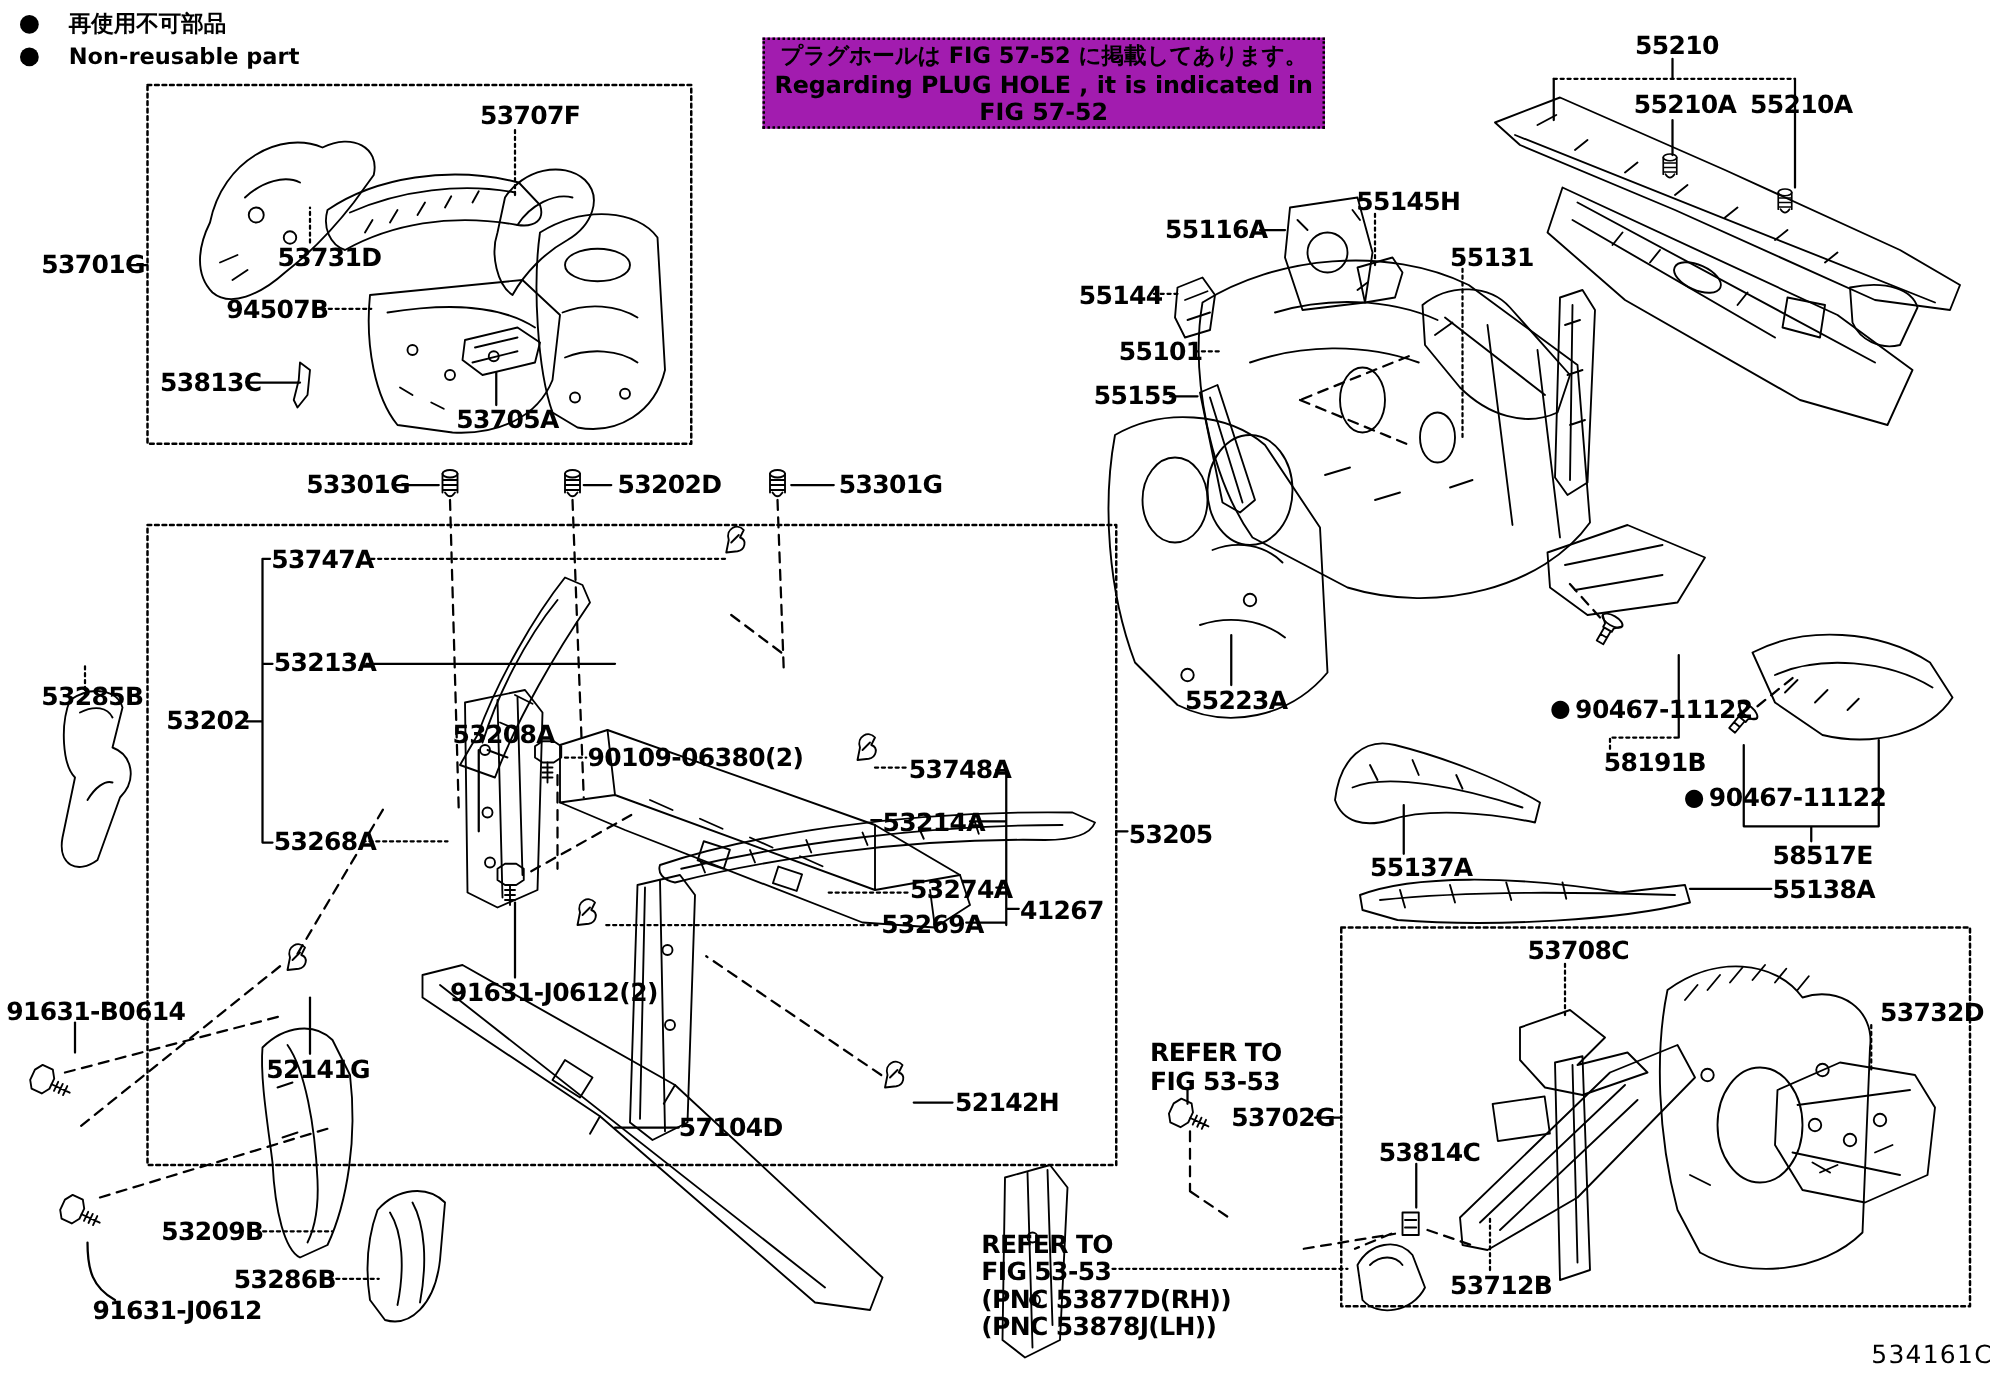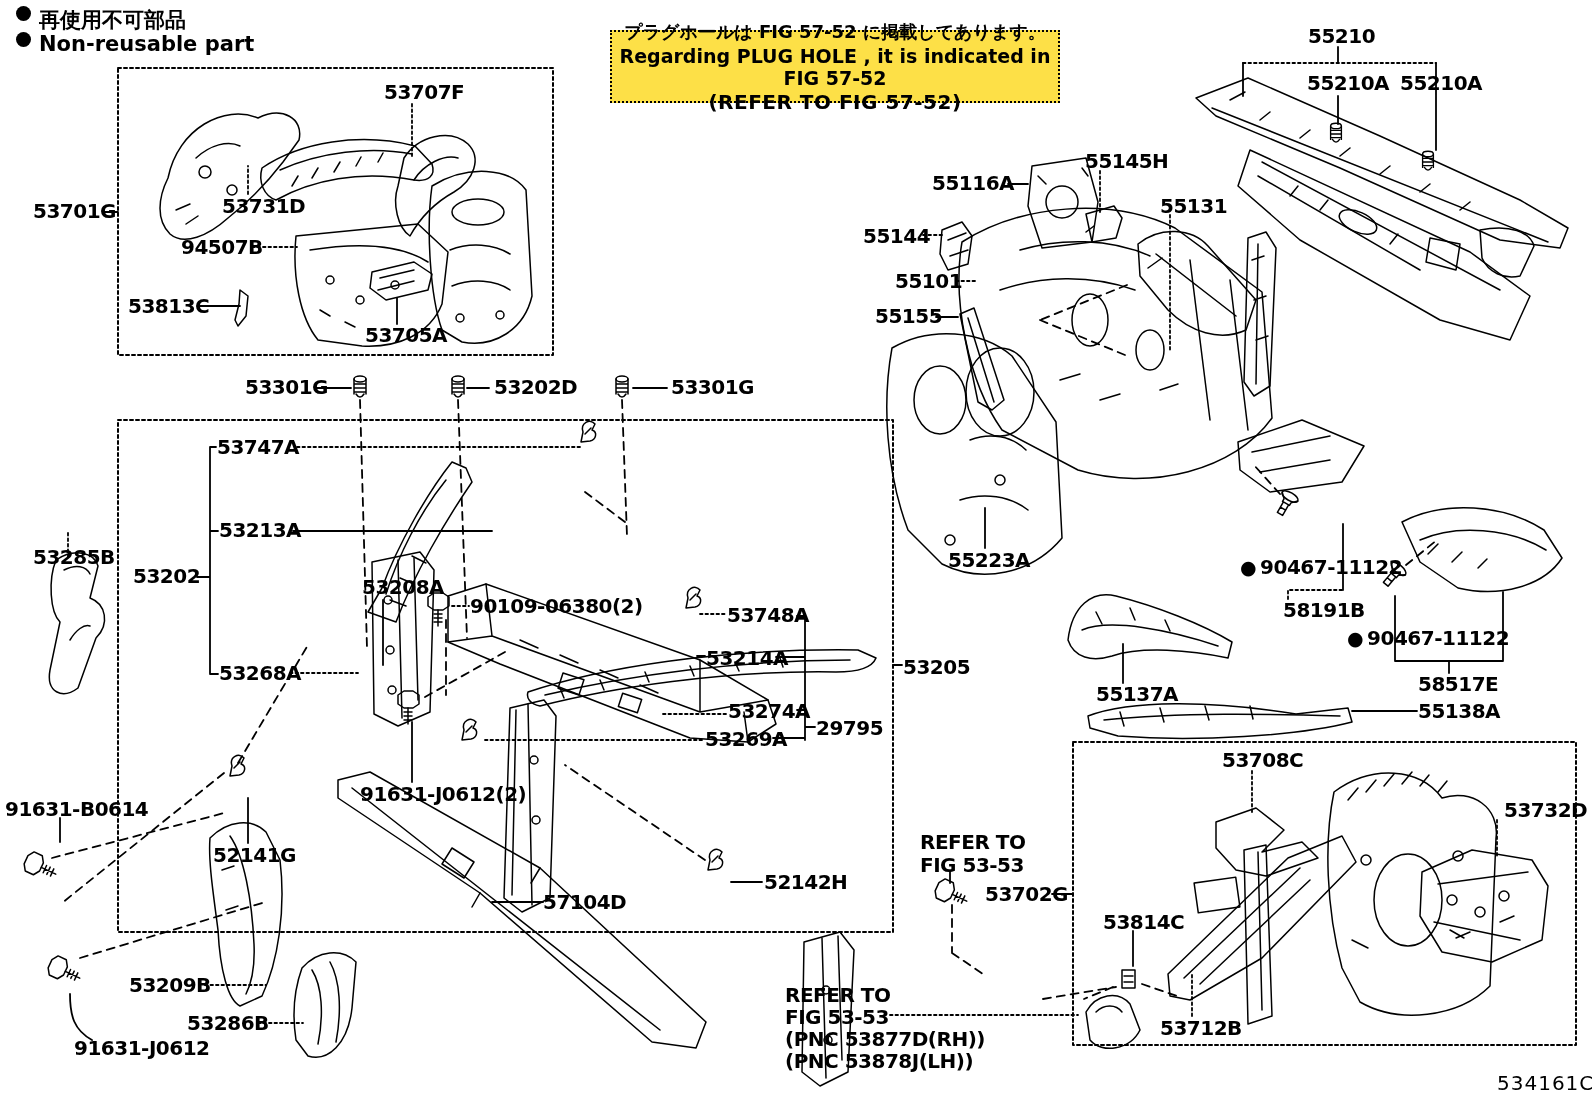--- a/index.html
+++ b/index.html
@@ -4,25 +4,25 @@
 <style>
   html,body{margin:0;padding:0;background:#fff;}
   body{width:1592px;height:1099px;position:relative;overflow:hidden;
        font-family:"DejaVu Sans",sans-serif;color:#000;}
   #stage{position:absolute;inset:0;width:1592px;height:1099px;}
   svg.art{position:absolute;left:0;top:0;}
   .part-label{position:absolute;font-weight:700;font-size:20px;letter-spacing:-0.5px;
       white-space:nowrap;line-height:1;display:flex;align-items:center;gap:4px;}
   .part-label .bullet{font-size:19px;line-height:1;}
   #legend{position:absolute;left:16px;top:6px;}
-  .legend-row{display:flex;align-items:flex-start;gap:8px;height:26px;font-weight:700;font-size:21px;}
+  .legend-row{display:flex;align-items:center;gap:24px;height:26px;font-weight:700;font-size:18px;}
   .legend-dot{width:15px;height:15px;border-radius:50%;background:#000;flex:0 0 auto;}
   #note-box{position:absolute;left:610px;top:30px;width:450px;height:73px;
       border:2px dotted #000;box-sizing:border-box;text-align:center;
-      display:flex;flex-direction:column;justify-content:center;gap:1px;background:#fde047;}
+      display:flex;flex-direction:column;justify-content:center;gap:1px;background:#a21caf;}
   #note-box .jp{font-weight:700;font-size:18px;}
   #note-box .en{font-weight:700;font-size:19px;}
   #note-box .ref{font-weight:700;font-size:20px;letter-spacing:0.5px;}
   .ref-note{position:absolute;font-weight:700;font-size:20px;letter-spacing:-0.5px;line-height:23px;white-space:nowrap;}
   #figure-code{position:absolute;left:1497px;top:1071px;font-size:20px;font-weight:400;letter-spacing:1px;}
 </style>
 </head>
 <body>
 
 <div id="stage">
@@ -355,21 +355,20 @@
     </div>
     <div class="legend-row">
       <span class="legend-dot"></span>
       <span>Non-reusable part</span>
     </div>
   </div>
 
   <div id="note-box">
     <div class="jp">プラグホールは FIG 57-52 に掲載してあります。</div>
     <div class="en">Regarding PLUG HOLE , it is indicated in FIG 57-52</div>
-    <div class="ref">(REFER TO FIG 57-52)</div>
   </div>
 
   <div class="ref-note" style="left:920px;top:831px;">
     <div>REFER TO</div>
     <div>FIG 53-53</div>
   </div>
 
   <div class="ref-note" style="left:785px;top:984px;line-height:22px;">
     <div>REFER TO</div>
     <div>FIG 53-53</div>
@@ -429,21 +428,21 @@
       <div class="part-label" style="left: 706px; top: 648px;">
         <span>53214A</span>
       </div>
       <div class="part-label" style="left: 728px; top: 701px;">
         <span>53274A</span>
       </div>
       <div class="part-label" style="left: 705px; top: 729px;">
         <span>53269A</span>
       </div>
       <div class="part-label" style="left: 816px; top: 718px;">
-        <span>29795</span>
+        <span>41267</span>
       </div>
       <div class="part-label" style="left: 903px; top: 657px;">
         <span>53205</span>
       </div>
       <div class="part-label" style="left: 33px; top: 514px; margin-top: 33px;">
         <span>53285B</span>
       </div>
       <div class="part-label" style="left: 5px; top: 799px;">
         <span>91631-B0614</span>
       </div>

